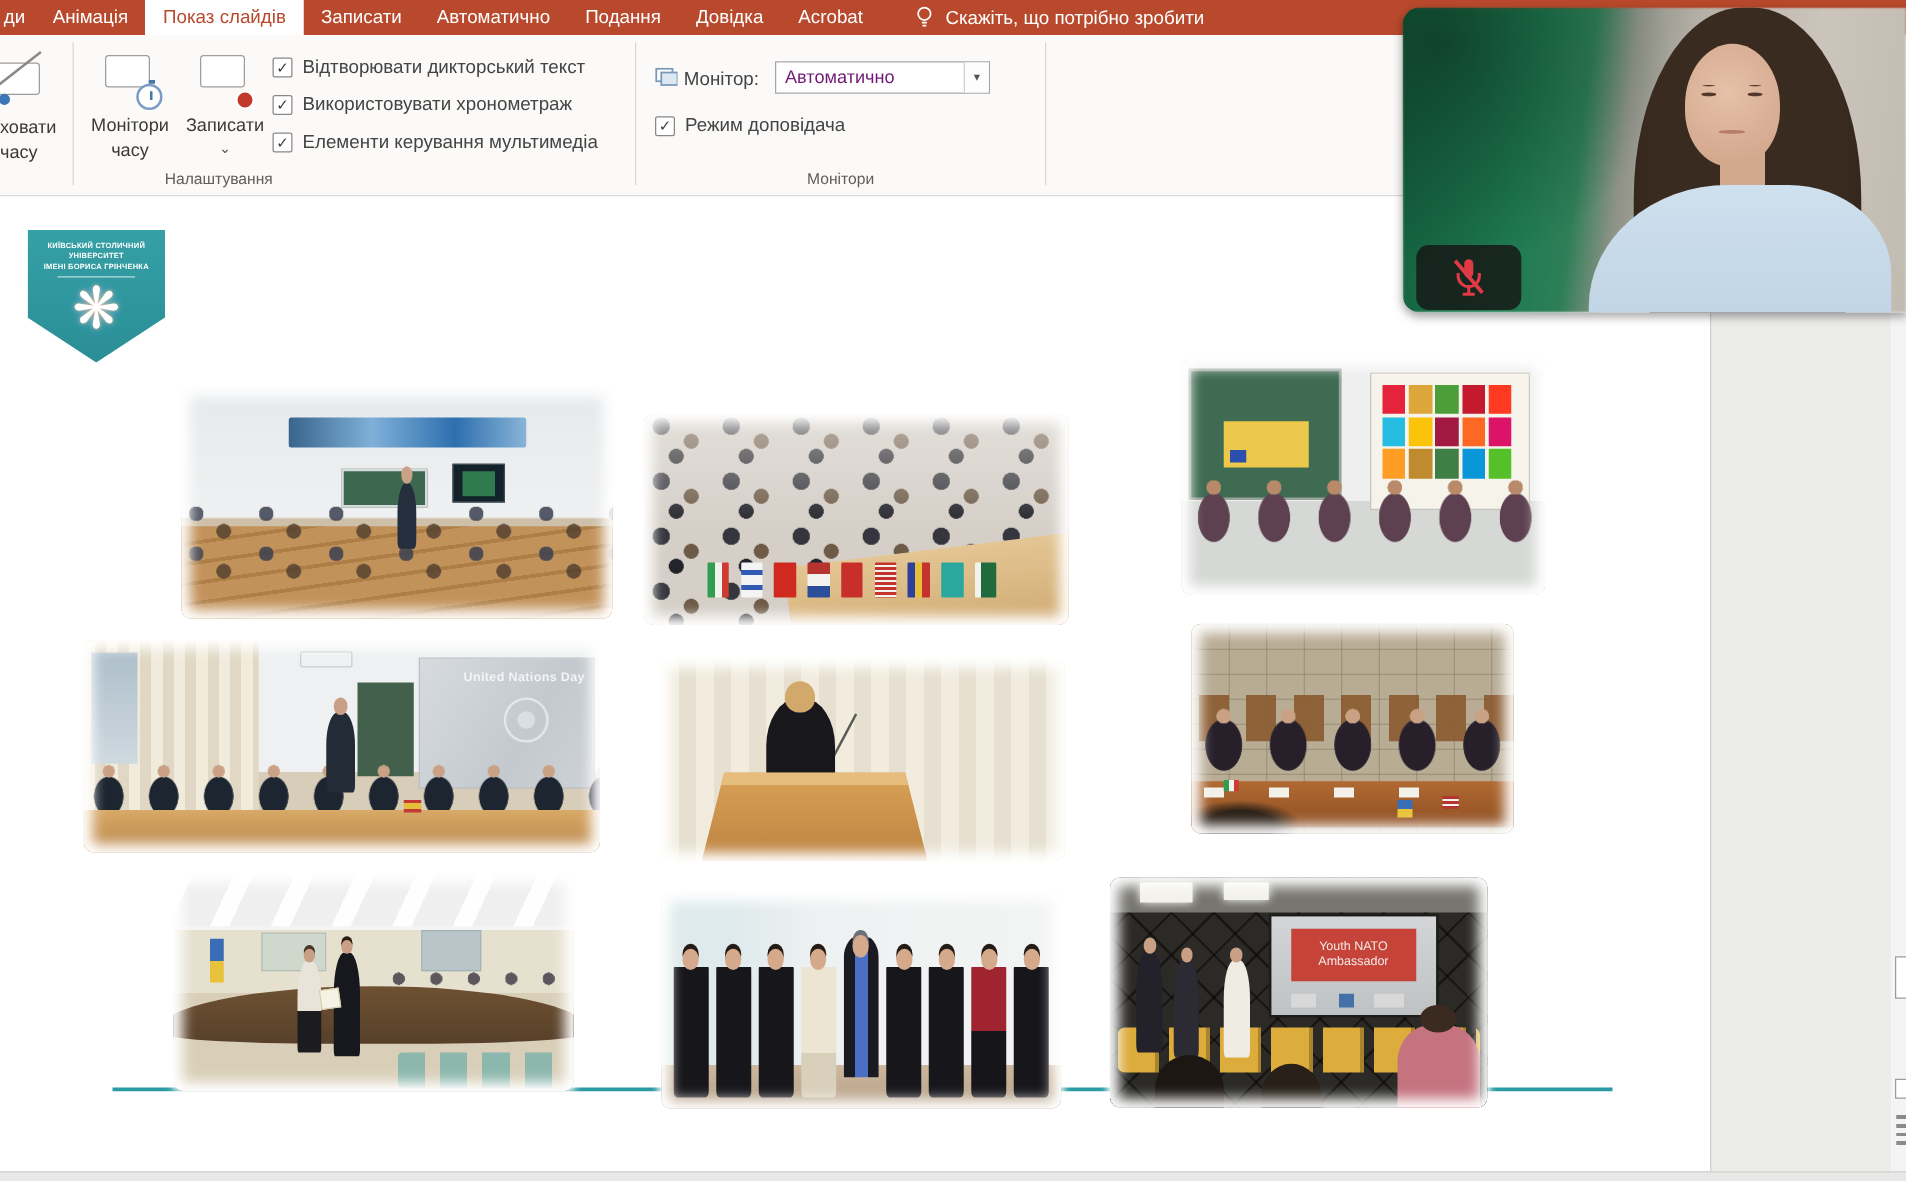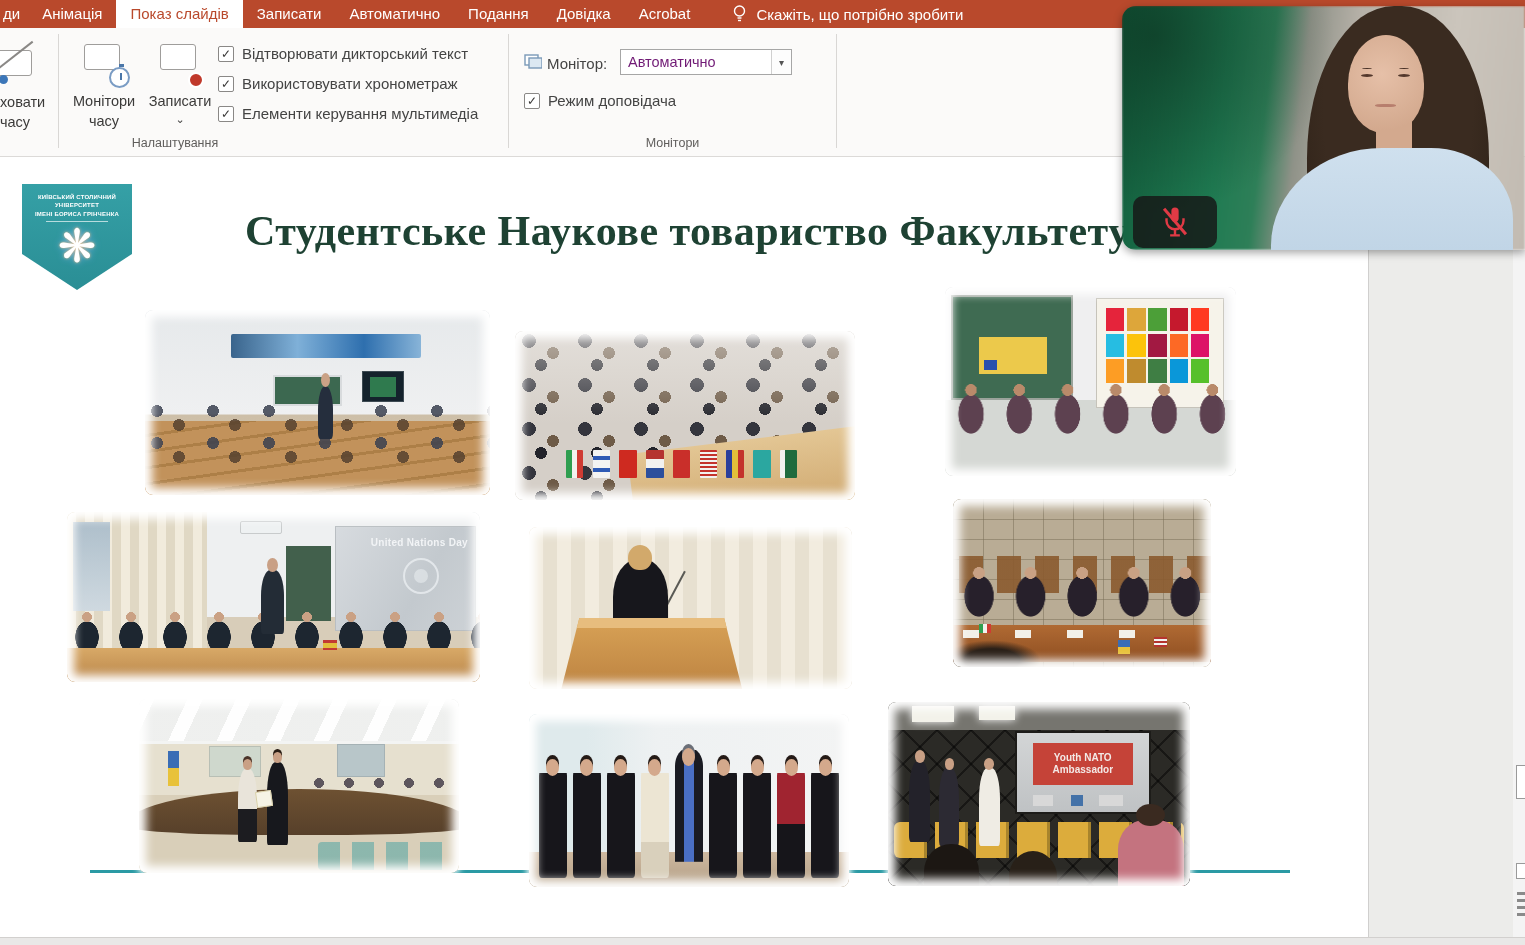--- a/index.html
+++ b/index.html
@@ -173,21 +173,21 @@
   .p8-row .fig:nth-child(5) i { box-shadow:0 -4px 0 0 #6b6f77; }
   .p8-row .fig:nth-child(8) { background:linear-gradient(transparent 0 12%,#a02430 12% 55%,#16151a 55%); }
 
   
   .p9-room { inset:0; background-color:#2b2a26; background-image:repeating-linear-gradient(45deg,rgba(0,0,0,.45) 0 2px,transparent 2px 24px),repeating-linear-gradient(-45deg,rgba(0,0,0,.45) 0 2px,transparent 2px 24px); }
   .p9-ceil { left:0; top:0; width:100%; height:15%; background:#76756f; }
   .p9-l1 { left:8%; top:2%; width:14%; height:9%; background:#f3f2ea; box-shadow:0 0 8px #fff; }
   .p9-l2 { left:30%; top:2%; width:12%; height:8%; background:#f3f2ea; box-shadow:0 0 8px #fff; }
   .p9-screen { left:42%; top:16%; width:45%; height:45%; background:linear-gradient(#d3d5d6,#bfc2c4); border:2px solid #1d1c19; }
   .p9-red { position:absolute; left:12%; top:12%; width:76%; height:54%; background:#c54338; display:flex; align-items:center; justify-content:center; text-align:center; padding:2px; }
-  .p9-red span { font-size:10px; font-weight:bold; color:#f3e9e6; line-height:1.25; }
+  .p9-red span { font-size:10px; font-weight:normal; color:#f3e9e6; line-height:1.25; }
   .p9-logos { position:absolute; left:12%; bottom:8%; width:76%; height:14%; background:linear-gradient(90deg,#d8d8d8 0 20%,transparent 20% 38%,#4472a8 38% 50%,transparent 50% 66%,#d8d8d8 66% 90%,transparent 90%); }
   .p9-sofa { left:2%; bottom:15%; width:96%; height:20%; background:repeating-linear-gradient(90deg,#dcac3c 0 30px,#a8842c 30px 33px,transparent 33px 41px); border-radius:6px; }
   .p9-s1 { left:7%; top:32%; width:7%; height:44%; background:#23222a; border-radius:40% 40% 8% 8%; }
   .p9-s2 { left:17%; top:36%; width:6.6%; height:42%; background:#2c2a33; border-radius:40% 40% 8% 8%; }
   .p9-s3 { left:30%; top:36%; width:7%; height:42%; background:#efece4; border-radius:40% 40% 8% 8%; }
   .p9-s1 i,.p9-s2 i,.p9-s3 i { position:absolute; left:26%; top:-13%; width:48%; height:15%; border-radius:50%; background:#c9a085; }
   .p9-h1 { left:12%; bottom:-7%; width:18%; height:30%; background:#1c1713; border-radius:50% 50% 20% 20%; }
   .p9-h2 { left:40%; bottom:-9%; width:16%; height:28%; background:#282018; border-radius:50% 50% 20% 20%; }
   .p9-pink { right:2%; bottom:-4%; width:22%; height:40%; background:#c4737f; border-radius:40% 40% 0 0; }
   .p9-pink i { position:absolute; left:28%; top:-22%; width:44%; height:30%; border-radius:50%; background:#3a2a20; }
@@ -300,21 +300,20 @@
 
   <div class="slide-area">
 
     <div class="logo">
       <div class="t">КИЇВСЬКИЙ СТОЛИЧНИЙ УНІВЕРСИТЕТ</div>
       <div class="t">ІМЕНІ БОРИСА ГРІНЧЕНКА</div>
       <div class="rule"></div>
       <div class="star">❋</div>
     </div>
 
-    <div class="slide-title">Студентське Наукове товариство Факультету</div>
 
     <div class="teal-line"></div>
 
     <div class="photo" style="left:145px;top:153px;width:345px;height:185px;">
       <div class="scene">
         <div class="abs p1-wall"></div>
         <div class="abs p1-banner"></div>
         <div class="abs p1-board"></div>
         <div class="abs p1-tv">
             <i></i>

